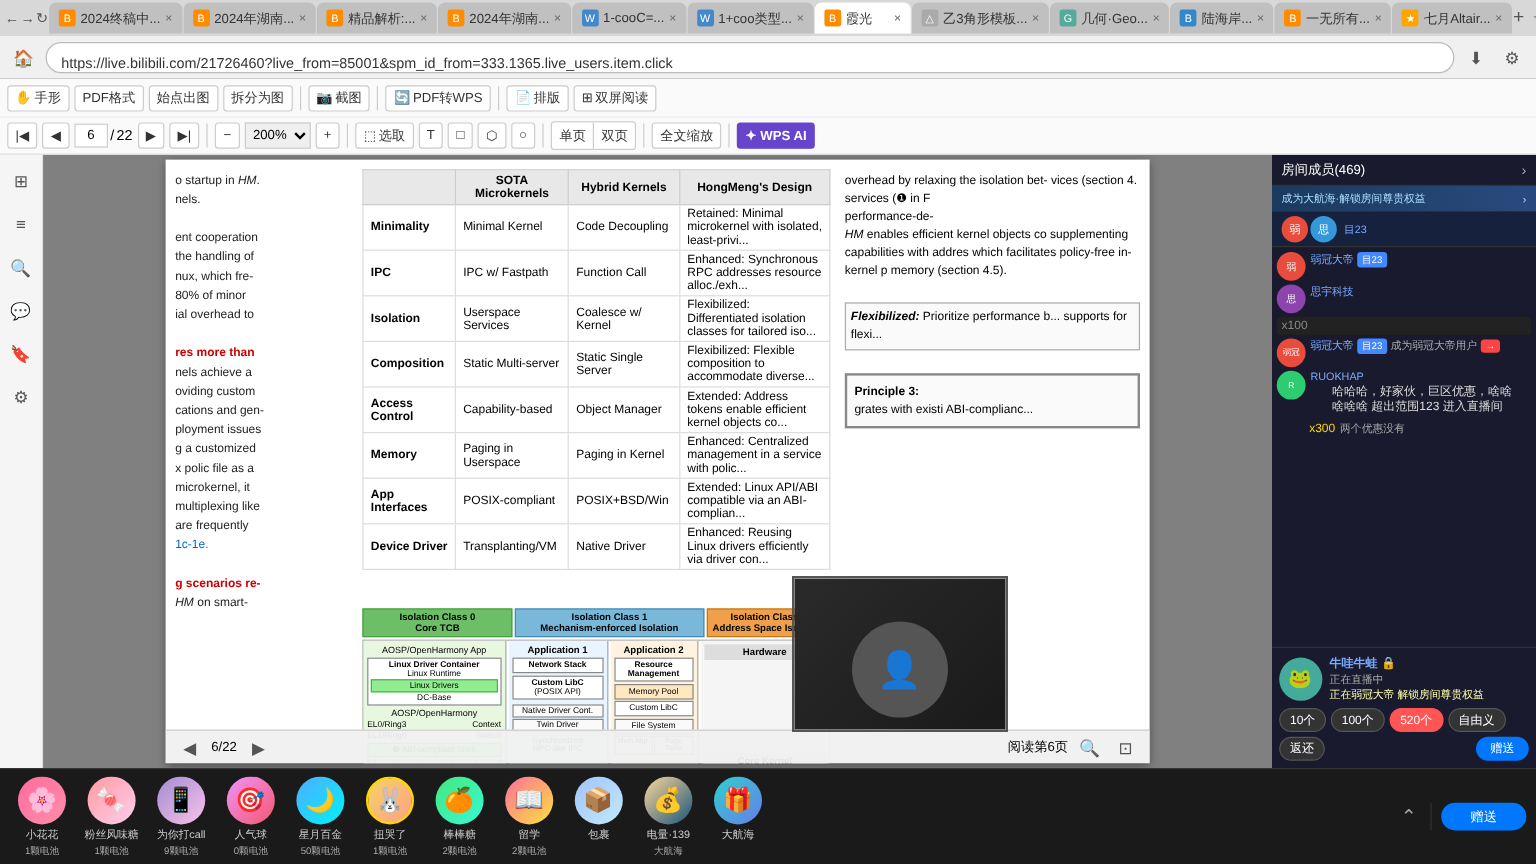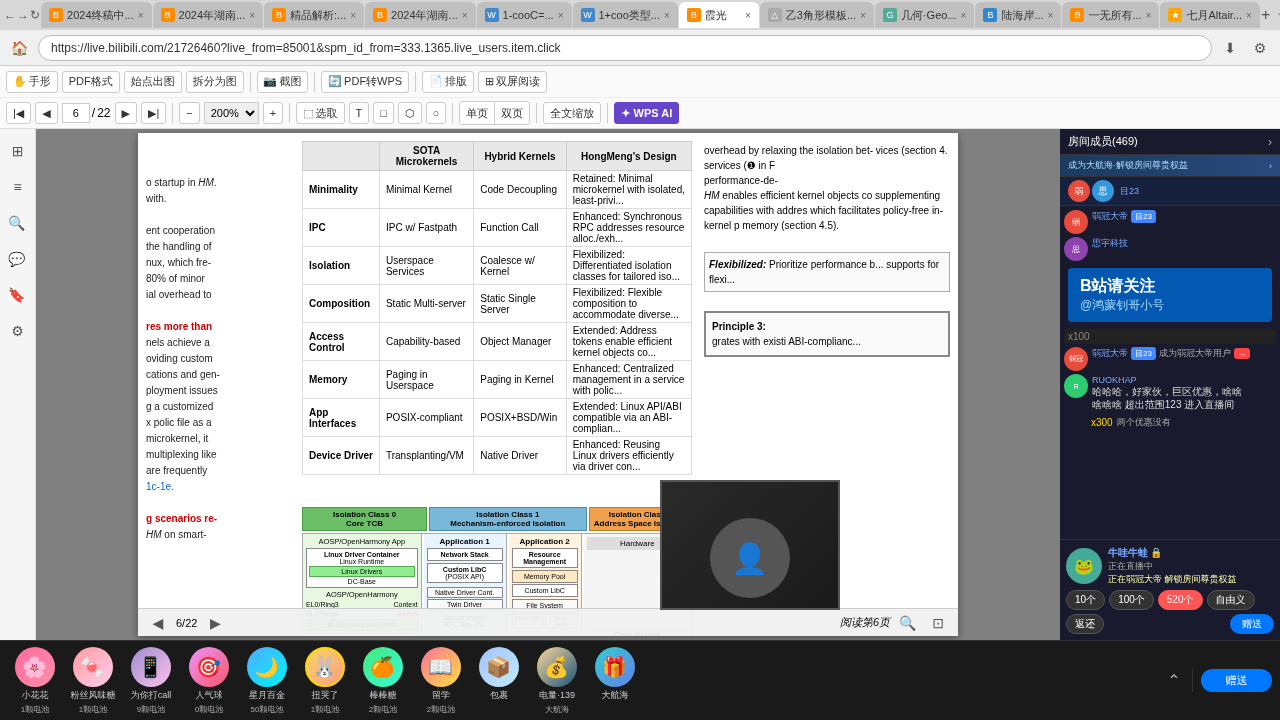--- a/index.html
+++ b/index.html
@@ -11,21 +11,21 @@
     .tab-bar { display: flex; align-items: center; height: 30px; background: #d8d8d8; padding: 0 4px; gap: 1px; font-size: 11px; overflow: hidden; }
     .tab { display: flex; align-items: center; height: 26px; padding: 0 8px; border-radius: 6px 6px 0 0; background: #c0c0c0; color: #333; max-width: 130px; min-width: 80px; gap: 4px; flex-shrink: 0; font-size: 11px; cursor: pointer; }
     .tab.active { background: #fff; }
     .tab-favicon { width: 14px; height: 14px; border-radius: 2px; background: #888; flex-shrink: 0; }
     .tab-label { overflow: hidden; text-overflow: ellipsis; white-space: nowrap; flex: 1; }
     .tab-close { flex-shrink: 0; color: #666; font-size: 10px; }
     .tab-new { width: 26px; height: 26px; display: flex; align-items: center; justify-content: center; color: #555; font-size: 16px; cursor: pointer; }
 
     .nav-bar { display: flex; align-items: center; height: 36px; background: #f0f0f0; padding: 0 8px; gap: 6px; border-bottom: 1px solid #ccc; }
     .nav-btn { width: 24px; height: 24px; display: flex; align-items: center; justify-content: center; color: #555; font-size: 14px; cursor: pointer; border-radius: 3px; }
-    .nav-url { flex: 1; height: 26px; border: 1px solid #bbb; border-radius: 13px; padding: 0 12px; font-size: 12px; background: #fff; display: flex; align-items: center; color: #333; }
+    .nav-url { flex: 1; height: 26px; border: 1px solid #bbb; border-radius: 13px; padding: 0 12px; font-size: 12px; background: #fff; display: flex; align-items: flex-end; color: #333; }
 
     
     .toolbar-area { background: #fafafa; border-bottom: 1px solid #ddd; flex-shrink: 0; }
     .toolbar-row1 { display: flex; align-items: center; height: 32px; padding: 0 6px; gap: 4px; border-bottom: 1px solid #eee; }
     .toolbar-row2 { display: flex; align-items: center; height: 30px; padding: 0 6px; gap: 4px; }
     .tb-btn { display: flex; align-items: center; gap: 2px; padding: 2px 6px; background: #fff; border: 1px solid #ccc; border-radius: 3px; font-size: 11px; cursor: pointer; color: #333; white-space: nowrap; height: 22px; }
     .tb-btn-group { display: flex; border: 1px solid #ccc; border-radius: 3px; overflow: hidden; }
     .tb-btn-group .tb-btn { border: none; border-right: 1px solid #ccc; border-radius: 0; }
     .tb-btn-group .tb-btn:last-child { border-right: none; }
     .tb-sep { width: 1px; background: #ccc; height: 20px; margin: 0 2px; }
@@ -50,42 +50,42 @@
     .comparison-table td:first-child { font-weight: bold; }
 
     
     .right-sidebar { width: 220px; background: #1a1a2e; color: #fff; flex-shrink: 0; display: flex; flex-direction: column; overflow: hidden; }
 
     .chat-messages { flex: 1; overflow: hidden; padding: 4px; display: flex; flex-direction: column; gap: 3px; }
     .chat-msg { display: flex; gap: 4px; align-items: flex-start; font-size: 10px; }
     .chat-avatar { width: 24px; height: 24px; border-radius: 50%; background: #555; flex-shrink: 0; display: flex; align-items: center; justify-content: center; font-size: 8px; color: #fff; }
     .chat-body { flex: 1; }
     .chat-username { color: #7af; font-size: 9px; }
-    .chat-text { color: #ddd; font-size: 10px; line-height: 1.3; }
+    .chat-text { color: #ddd; font-size: 10px; line-height: 1.3; margin-left: 18px; }
     .badge { font-size: 8px; padding: 1px 4px; border-radius: 3px; }
     .badge-red { background: #f44; }
     .badge-blue { background: #48f; }
 
     .overlay-banner { background: rgba(0,100,200,0.85); padding: 8px 12px; margin: 4px; border-radius: 4px; }
     .overlay-banner-text { color: #fff; font-size: 16px; font-weight: bold; }
     .overlay-banner-sub { color: #adf; font-size: 12px; }
 
     
     .bottom-bar { height: 80px; background: #1a1a1a; border-top: 1px solid #333; display: flex; align-items: center; padding: 4px 8px; gap: 6px; flex-shrink: 0; }
     .gift-item { display: flex; flex-direction: column; align-items: center; gap: 2px; cursor: pointer; min-width: 54px; }
     .gift-icon { width: 40px; height: 40px; border-radius: 50%; background: linear-gradient(135deg, #ff6b6b, #ee5a24); display: flex; align-items: center; justify-content: center; font-size: 20px; }
     .gift-label { color: #ccc; font-size: 9px; text-align: center; }
     .gift-price { color: #aaa; font-size: 8px; }
     .gift-item.selected .gift-icon { border: 2px solid #ffd700; }
 
     
     .pdf-bottom-bar { position: absolute; bottom: 0; left: 0; right: 0; height: 28px; background: rgba(240,240,240,0.95); border-top: 1px solid #ccc; display: flex; align-items: center; padding: 0 8px; gap: 6px; font-size: 11px; }
 
     
-    .left-text { width: 160px; flex-shrink: 0; padding-right: 8px; font-size: 10px; line-height: 1.5; color: #222; overflow: hidden; margin-top: 32px; }
+    .left-text { width: 160px; flex-shrink: 0; padding-right: 8px; font-size: 10px; line-height: 1.5; color: #222; overflow: hidden; }
 
     
     .webcam-overlay { position: absolute; bottom: 30px; right: 220px; width: 180px; height: 130px; border: 2px solid #555; background: #222; overflow: hidden; z-index: 10; }
     .webcam-img { width: 100%; height: 100%; background: linear-gradient(135deg, #3a3a3a, #1a1a1a); display: flex; align-items: center; justify-content: center; color: #666; font-size: 11px; }
 
     
     .anchor-ref { color: #0066cc; text-decoration: none; font-size: 10px; }
 
     
     ::-webkit-scrollbar { width: 6px; }
@@ -250,21 +250,21 @@
     </div>
 
     <div class="pdf-area">
       <div style="background:#808080;height:100%;display:flex;justify-content:center;padding:4px;position:relative;">
 
         <div style="background:#fff;width:820px;height:100%;overflow:hidden;position:relative;box-shadow:0 2px 8px rgba(0,0,0,0.4);">
           <div style="display:flex;height:100%;">
 
             <div class="left-text" style="padding:10px 4px 30px 8px;font-size:10px;line-height:1.6;">
               <p>o startup in <em>HM</em>.</p>
-              <p>with.</p>
+              <p>nels.</p>
               <br>
               <p>ent cooperation</p>
               <p>the handling of</p>
               <p>nux, which fre-</p>
               <p>80% of minor</p>
               <p>ial overhead to</p>
               <br>
               <p style="font-weight:bold;color:#c00;">res more than</p>
               <p>nels achieve a</p>
               <p>oviding custom</p>
@@ -417,21 +417,21 @@
                     <div style="border:1px solid #888;padding:2px;background:#fff;font-size:7px;text-align:center;margin-top:1px;">Custom LibC</div>
 
                     <div style="border:1px solid #888;padding:2px;background:#fafafa;font-size:7px;text-align:center;margin-top:2px;">File System</div>
                     <div style="display:flex;gap:1px;margin-top:1px;">
                       <div style="flex:1;border:1px solid #888;padding:1px;font-size:6px;text-align:center;background:#fafafa;">Mem Mgr.</div>
                       <div style="flex:1;border:1px solid #888;padding:1px;font-size:6px;text-align:center;background:#fafafa;">Page Table</div>
                     </div>
                   </div>
 
                   <div style="flex:1;background:#f5f5f5;padding:3px;font-size:7.5px;display:flex;flex-direction:column;">
-                    <div style="text-align:center;font-weight:normal;background:#ddd;padding:2px;font-size:8px;">Hardware</div>
+                    <div style="text-align:center;font-weight:bold;background:#ddd;padding:2px;font-size:8px;">Hardware</div>
                     <div style="flex:1;display:flex;align-items:center;justify-content:center;font-size:11px;"></div>
                     <div style="text-align:center;font-weight:bold;background:#ddd;padding:2px;font-size:8px;">Core Kernel</div>
                     <div style="flex:1;display:flex;align-items:center;justify-content:center;font-size:11px;"></div>
 
                   </div>
                 </div>
 
               </div>
 
             </div>
@@ -448,21 +448,21 @@
                 <p><strong>Principle 3:</strong></p>
                 <p>grates with existi ABI-complianc...</p>
               </div>
             </div>
           </div>
 
           <div class="pdf-bottom-bar">
             <div class="nav-btn">◀</div>
             <span>6/22</span>
             <div class="nav-btn">▶</div>
-            <span style="margin-left:auto;font-style:italic;">阅读第6页</span>
+            <span style="margin-left:auto;">阅读第6页</span>
             <div class="nav-btn">🔍</div>
             <div class="nav-btn">⊡</div>
           </div>
         </div>
 
         <div class="webcam-overlay">
           <div class="webcam-img">
             <div style="width:100%;height:100%;background:linear-gradient(135deg,#2a2a2a,#1a1a1a);display:flex;flex-direction:column;align-items:center;justify-content:flex-end;">
 
               <div style="width:80px;height:80px;border-radius:50%;background:#555;margin-bottom:10px;display:flex;align-items:center;justify-content:center;font-size:30px;">👤</div>
@@ -504,24 +504,20 @@
           </div>
         </div>
 
         <div class="chat-msg">
           <div class="chat-avatar" style="background:#8e44ad;">思</div>
           <div class="chat-body">
             <span class="chat-username">思宇科技</span>
           </div>
         </div>
 
-        <div class="overlay-banner">
-          <div class="overlay-banner-text">B站请关注</div>
-          <div class="overlay-banner-sub">@鸿蒙钊哥小号</div>
-        </div>
 
         <div style="display:flex;align-items:center;gap:4px;padding:2px 4px;background:#222;border-radius:3px;">
           <span style="color:#888;font-size:10px;">x100</span>
         </div>
 
         <div class="chat-msg">
           <div class="chat-avatar" style="background:#e74c3c;font-size:7px;">弱冠</div>
           <div class="chat-body">
             <div style="display:flex;gap:3px;align-items:center;flex-wrap:wrap;">
               <span class="chat-username">弱冠大帝</span>

